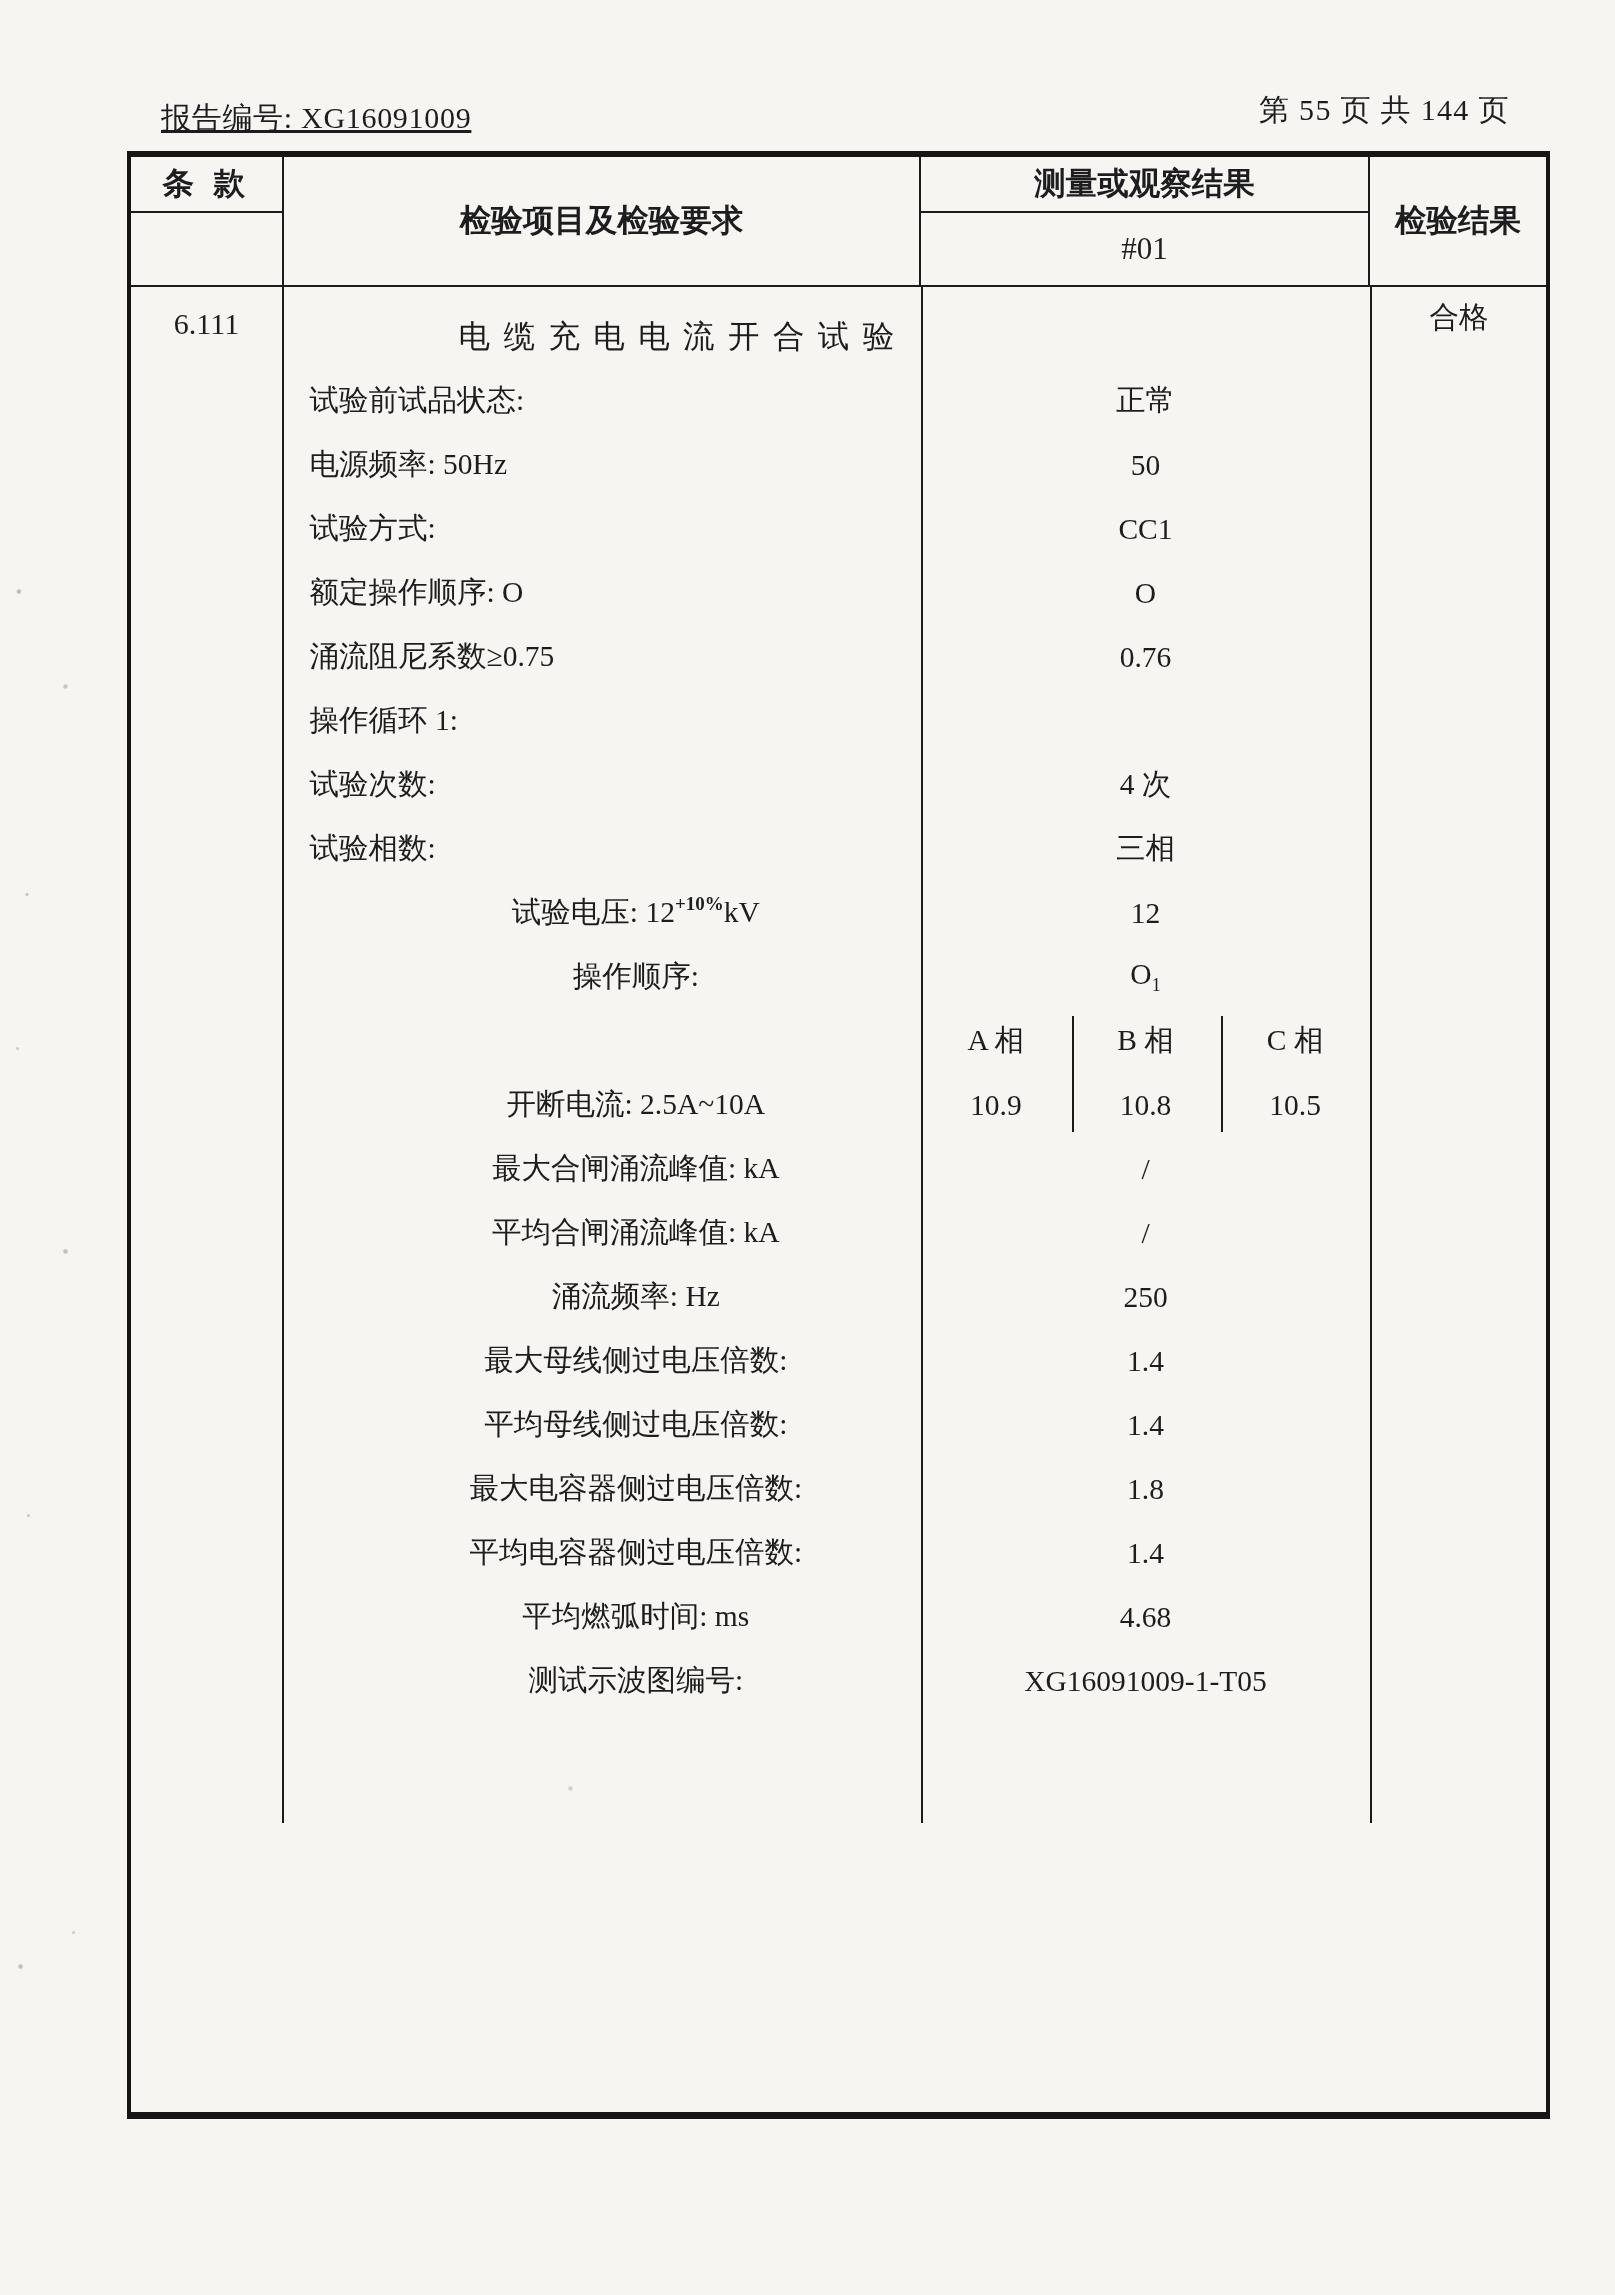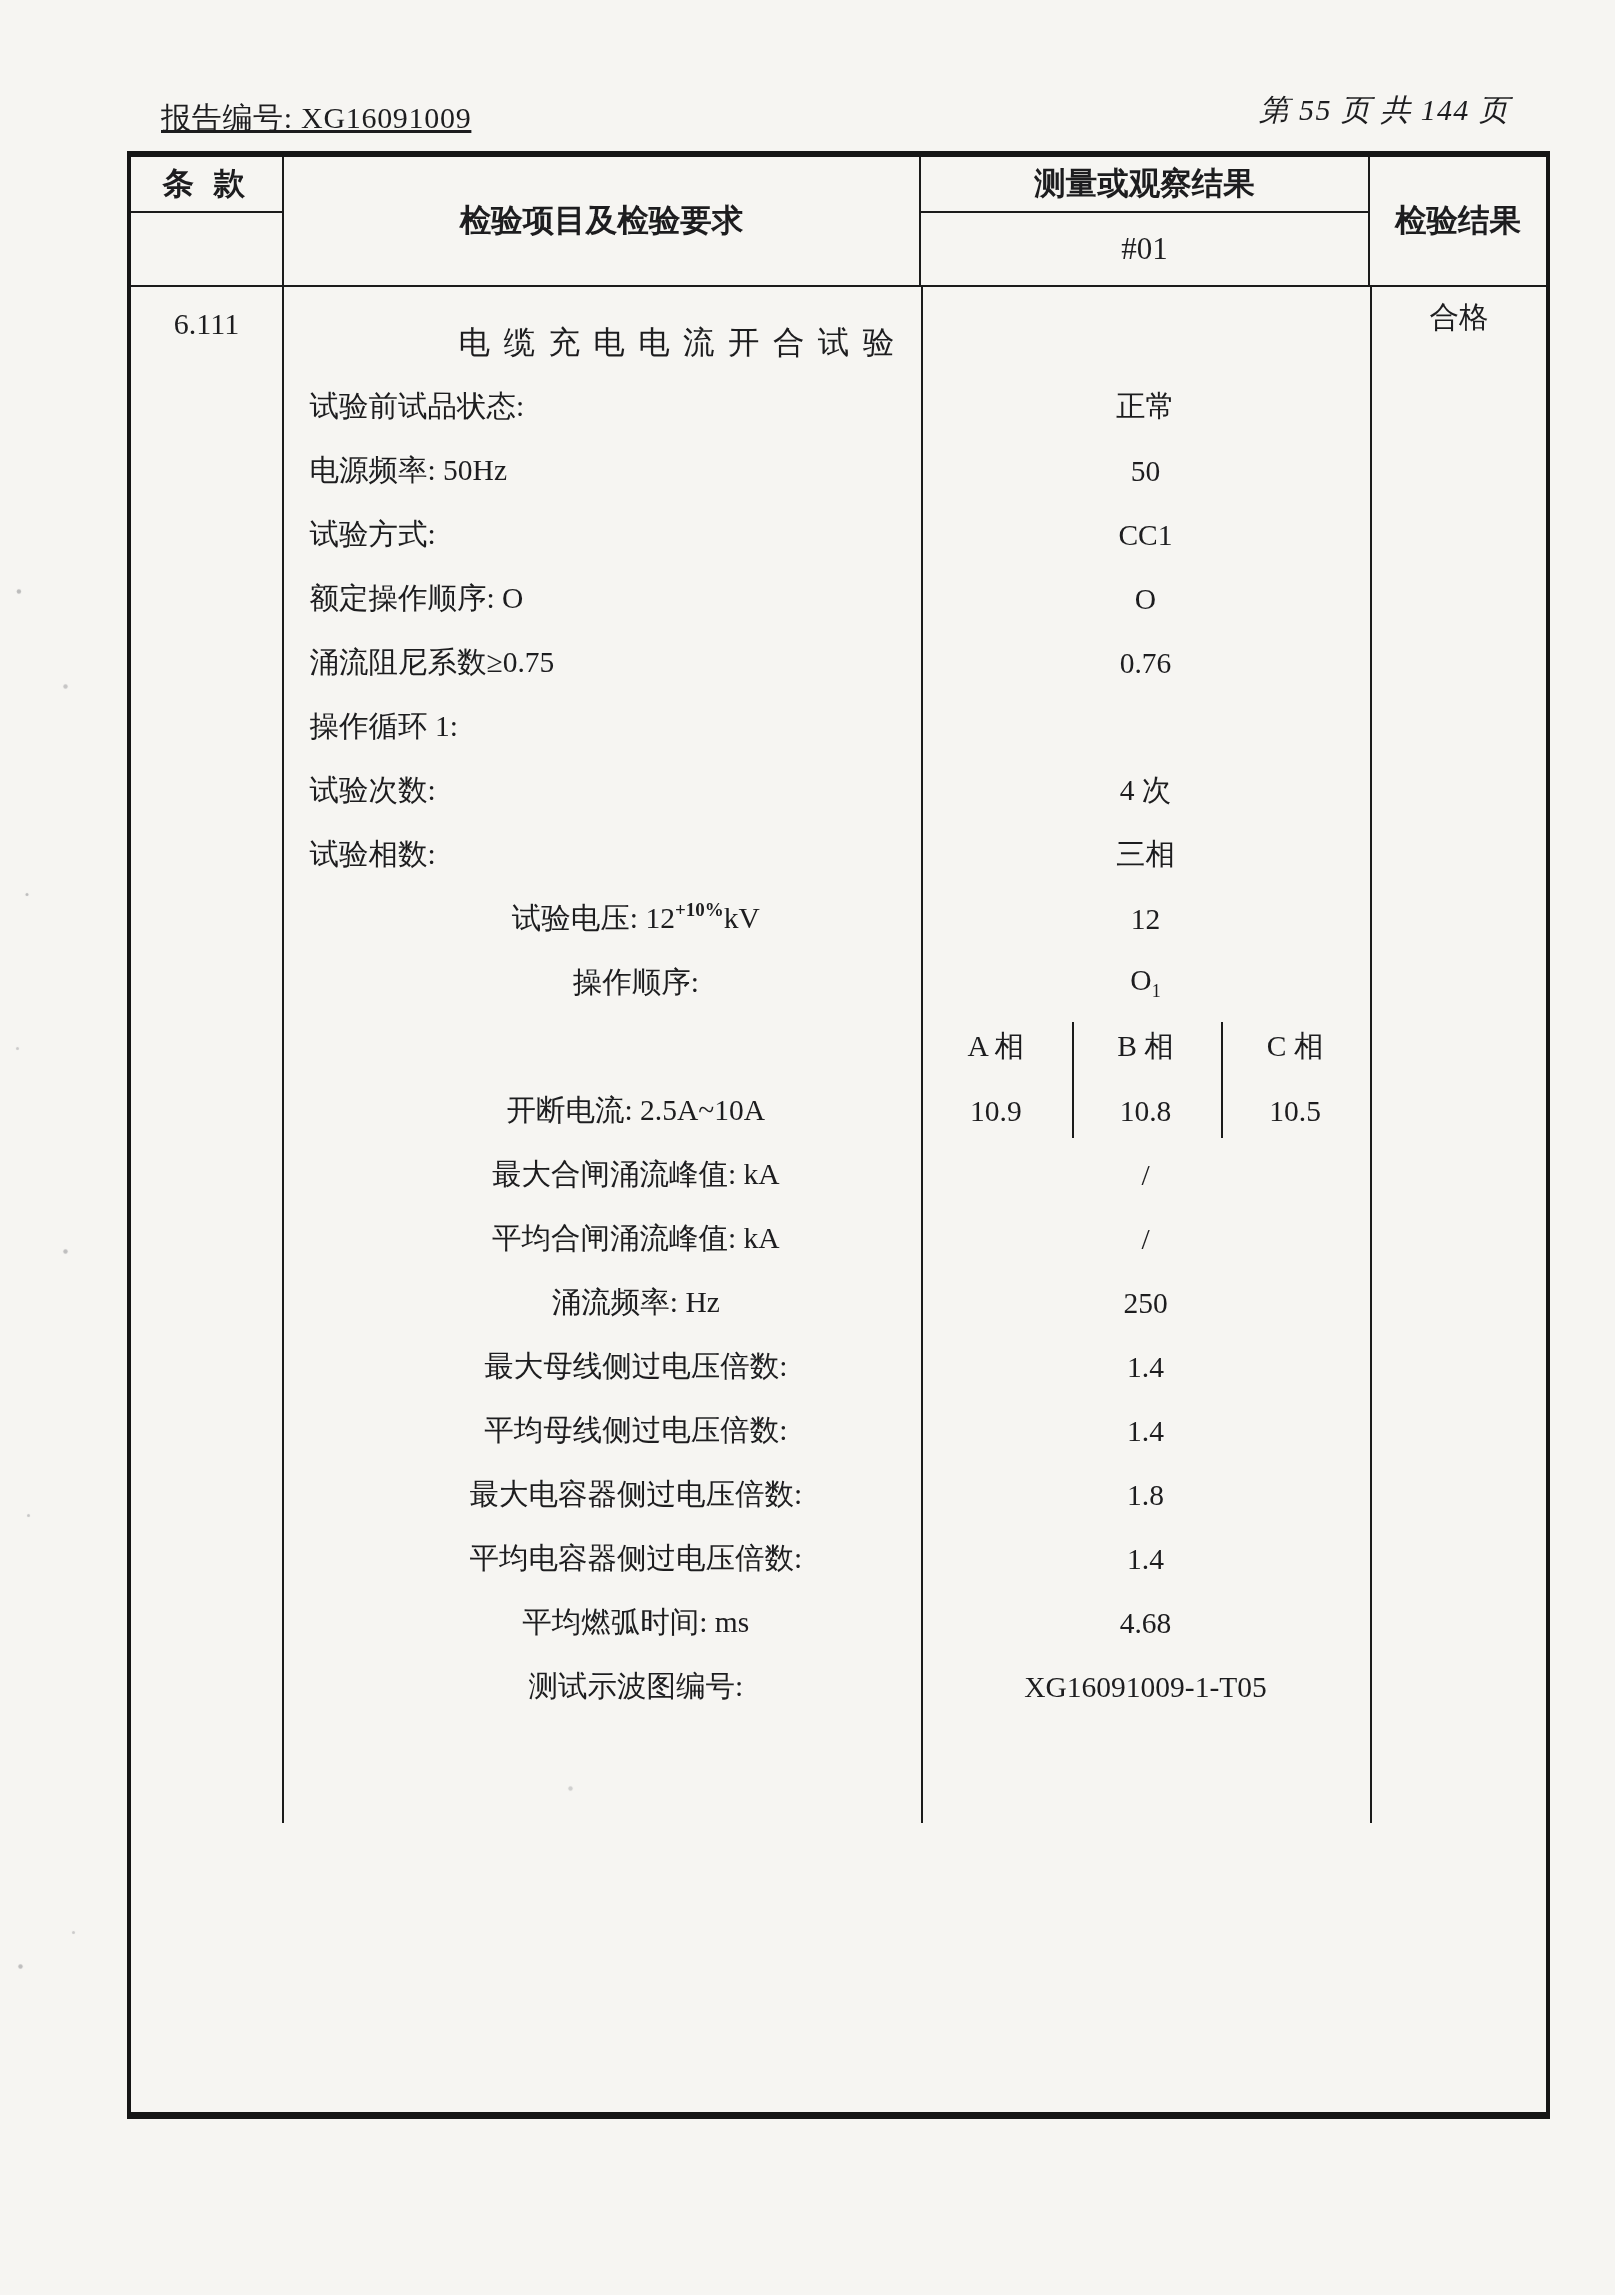--- a/index.html
+++ b/index.html
@@ -16,21 +16,21 @@
     overflow: hidden;
     color: #1d1d1f;
   }
   
   .report-no {
     position: absolute; left: 161px; top: 98px;
     font-size: 30px; letter-spacing: 0.7px; text-decoration: underline;
   }
   .page-no {
     position: absolute; left: 1259px; top: 90px;
-    font-size: 30px; letter-spacing: 1.3px; font-style: italic;
+    font-size: 30px; letter-spacing: 1.3px;
   }
   
   .report-table {
     position: absolute; left: 127px; top: 151px;
     width: 1423px; height: 1968px;
     border-style: solid; border-color: #161616;
     border-width: 6px 4px 7.4px 4px;
     background: transparent;
   }
   .thead {
@@ -47,21 +47,21 @@
   .th-clause-sub { grid-column: 1; grid-row: 2; border-right: 2px solid #1b1b1b; }
   .th-item     { grid-column: 2; grid-row: 1 / span 2; border-right: 2px solid #1b1b1b; }
   .th-result   { grid-column: 3; grid-row: 1; border-right: 2px solid #1b1b1b; border-bottom: 2px solid #1b1b1b; }
   .th-result-sub { grid-column: 3; grid-row: 2; border-right: 2px solid #1b1b1b;
                    font-family: "Liberation Serif", "DejaVu Serif", serif; font-weight: 400; font-size: 31px; }
   .th-verdict  { grid-column: 4; grid-row: 1 / span 2; }
   .tbody {
     position: relative;
     height: 1536px;
     font-size: 29.5px;
-    padding-top: 24px;
+    padding-top: 18px;
   }
   .vline { position: absolute; top: 0; bottom: 0; width: 2px; background: #1b1b1b; }
   .v1 { left: 151px; }
   .v2 { left: 790px; }
   .v3 { left: 1239px; }
   .clause-no {
     position: absolute; left: 0; top: 20px; width: 151px;
     text-align: center; font-size: 30px;
   }
   .verdict-val {

